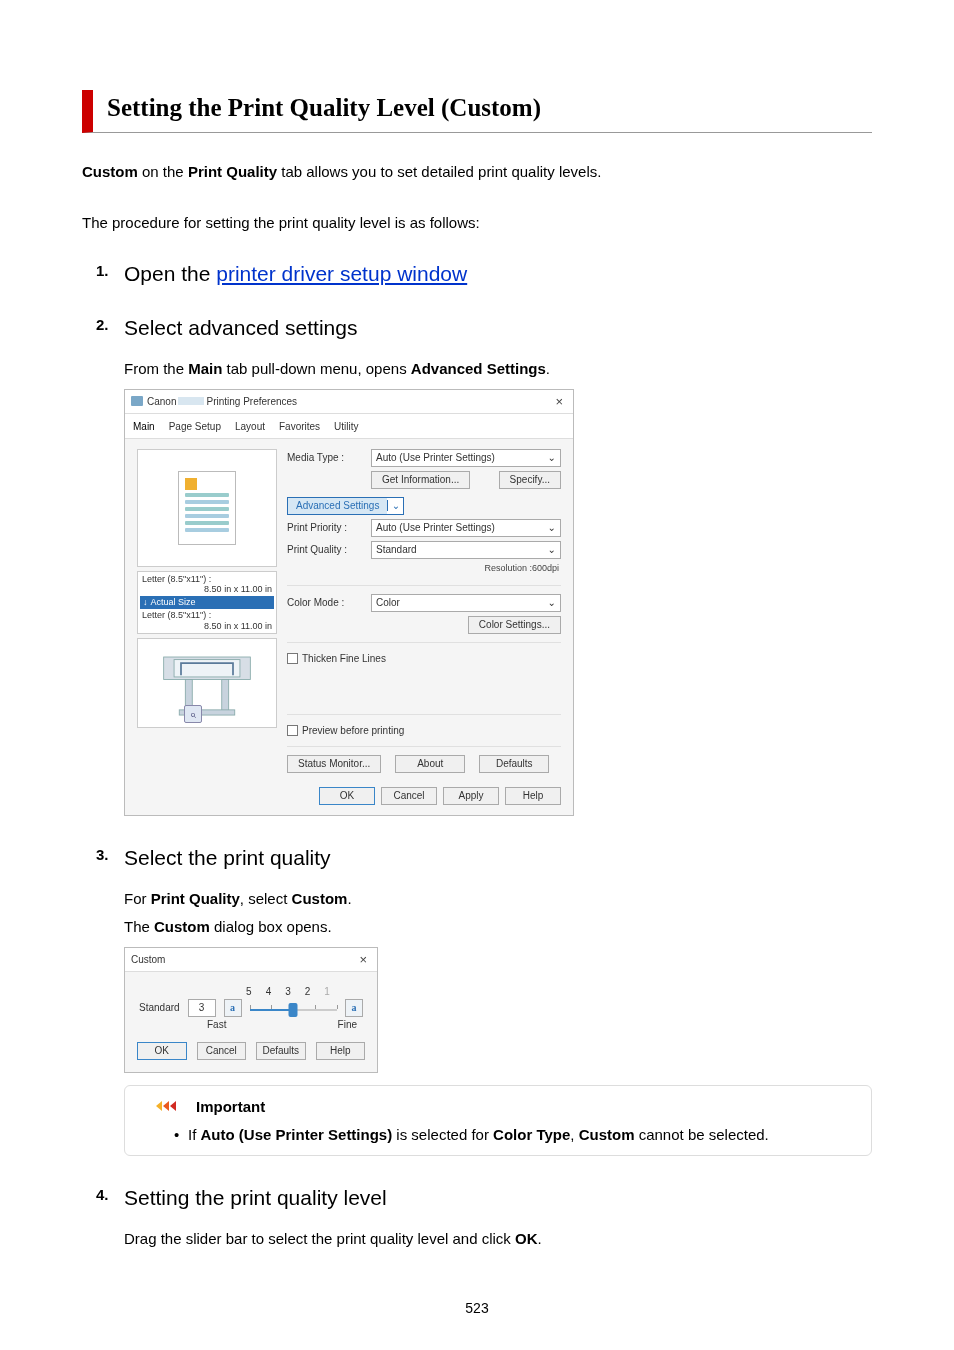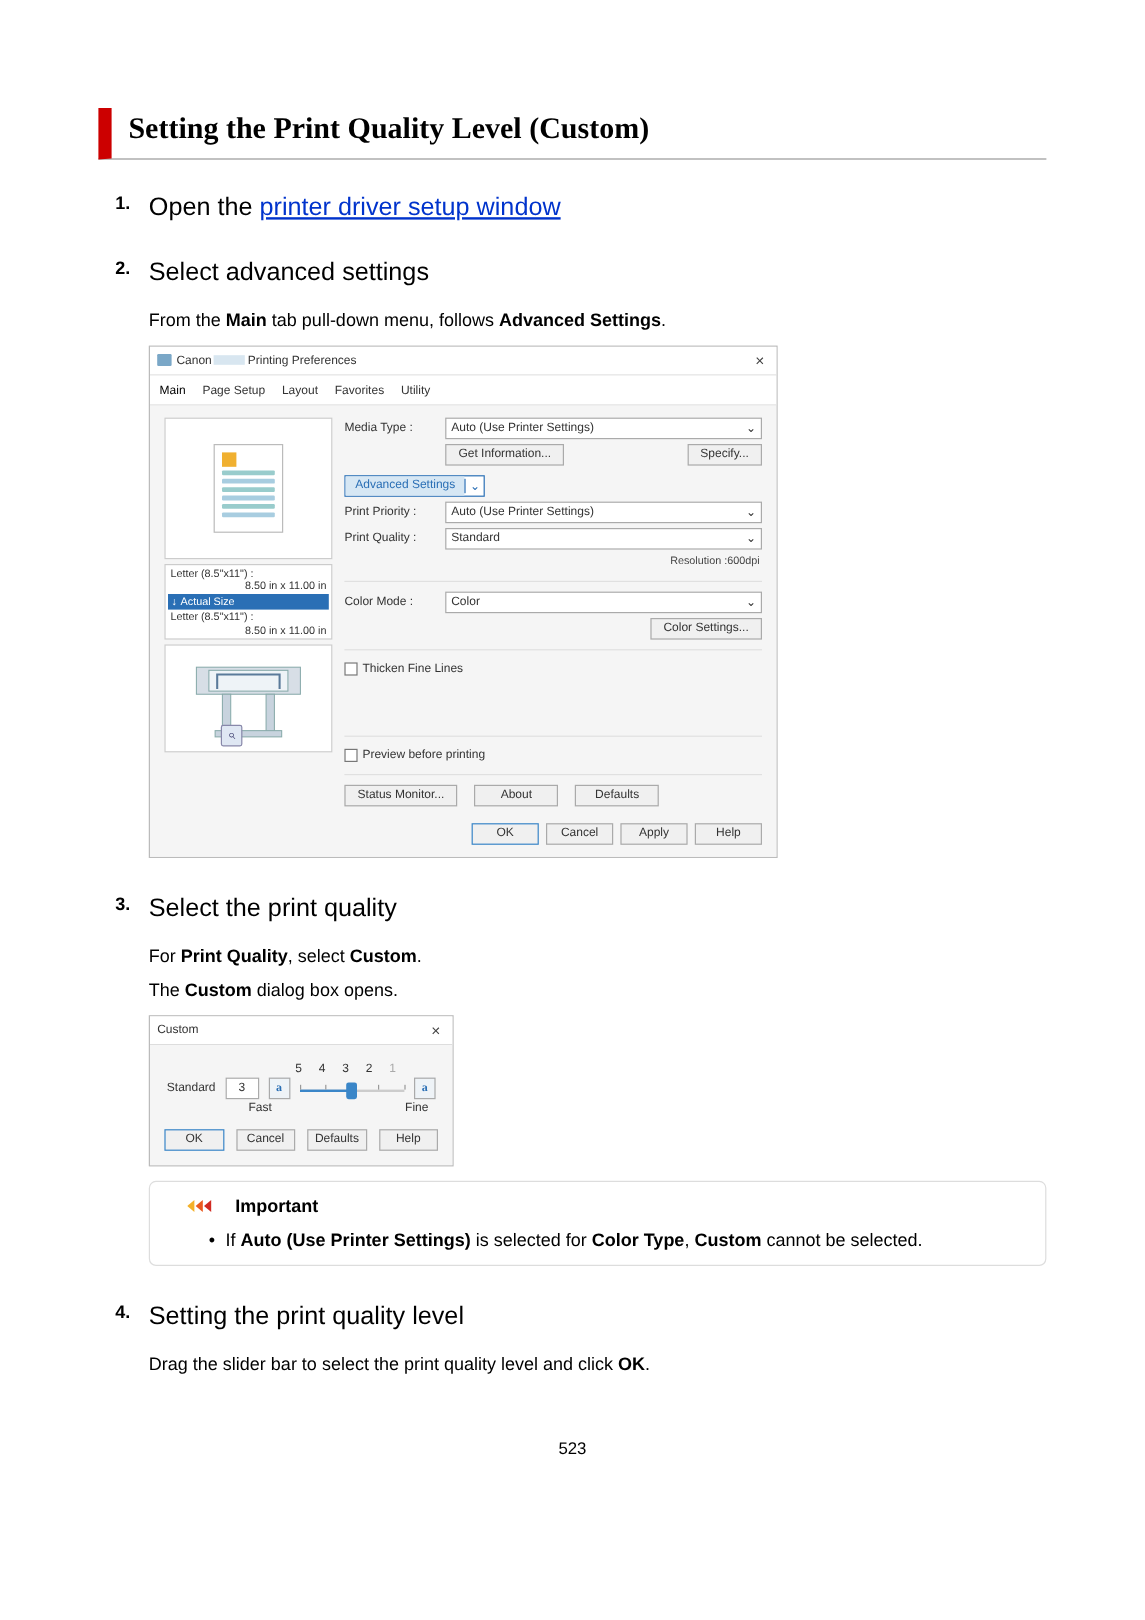--- a/index.html
+++ b/index.html
@@ -79,21 +79,21 @@
   .note-list li::before { content: "•"; position: absolute; left: -14px; }
 
   
   .dlg {
     border: 1px solid #bbb;
     background: #f5f5f5;
     font-size: 10px;
     color: #333;
     margin-top: 8px;
   }
-  .dlg1 { width: 524px; }
+  .dlg1 { width: 450px; }
   .dlg-titlebar {
     display: flex; align-items: center;
     padding: 4px 6px;
     background: #fff;
     border-bottom: 1px solid #ddd;
     font-size: 10px;
   }
   .dlg-titlebar .prn-icon {
     width: 12px; height: 10px; margin-right: 4px;
     background: #7aa7c7;
@@ -210,36 +210,40 @@
   .page-num { text-align:center; font-size:14px; margin-top:50px;}
 </style>
 </head>
 <body>
 
 <div class="page">
   <div class="title-bar">
     <h1>Setting the Print Quality Level (Custom)</h1>
   </div>
 
-
+  <p class="body-text">
+    <span class="inline-bold">Custom</span><span> on the </span><span class="inline-bold">Print Quality</span><span> tab allows you to set detailed print quality levels.</span>
+  </p>
+
+  <p class="body-text">The procedure for setting the print quality level is as follows:</p>
 
   <ol>
 
     <li class="step">
       <span class="step-num">1.</span>
       <p class="step-head">
         <span>Open the </span><a href="#" class="link">printer driver setup window</a>
       </p>
     </li>
 
     <li class="step">
       <span class="step-num">2.</span>
       <p class="step-head">Select advanced settings</p>
       <p class="step-detail">
-        <span>From the </span><span class="inline-bold">Main</span><span> tab pull-down menu, follows </span><span class="inline-bold">Advanced Settings</span><span>.</span>
+        <span>From the </span><span class="inline-bold">Main</span><span> tab pull-down menu, opens </span><span class="inline-bold">Advanced Settings</span><span>.</span>
       </p>
 
       <div class="dlg dlg1">
         <div class="dlg-titlebar">
           <span class="prn-icon"></span>
           <span>Canon</span>
           <span class="blur"></span>
           <span>Printing Preferences</span>
           <span class="spacer"></span>
           <span class="dlg-close">×</span>

